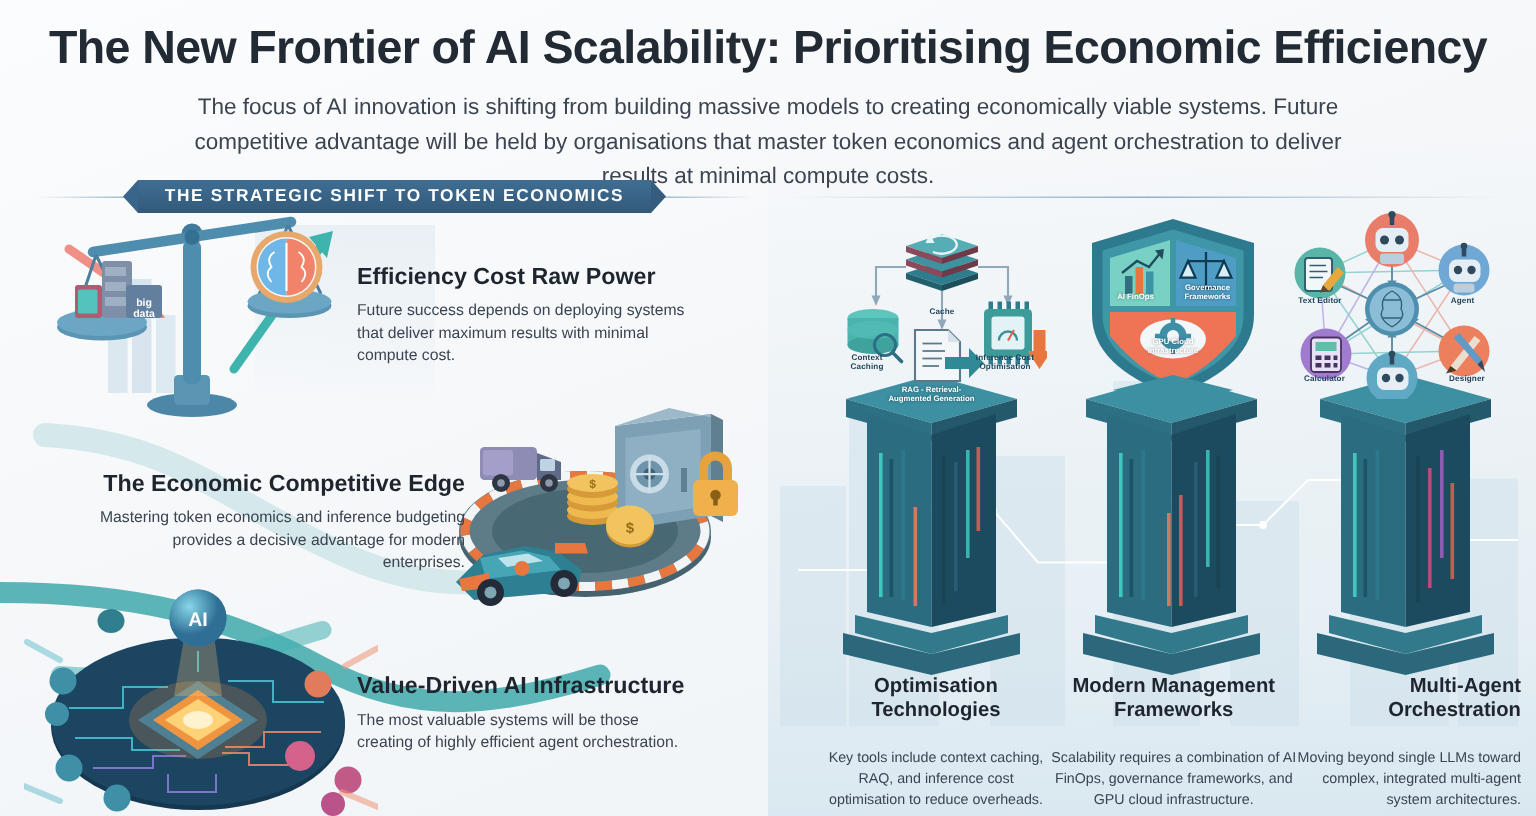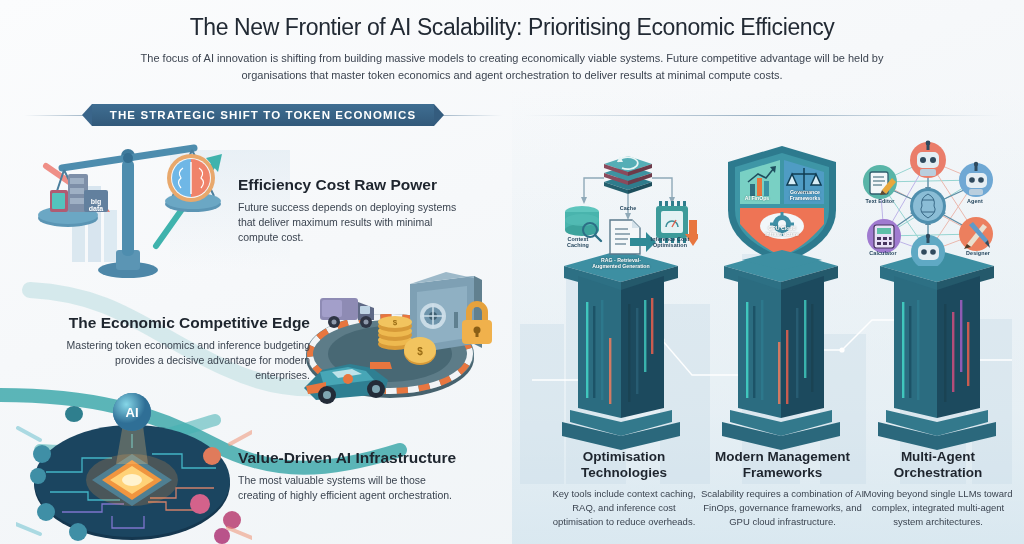--- a/index.html
+++ b/index.html
@@ -40,39 +40,39 @@
     background: linear-gradient(180deg, rgba(205,222,235,.35), rgba(205,222,235,0));
   }
 
   
   .header {
     position: absolute;
     top: 14px; left: 0; width: 1024px;
     text-align: center;
   }
   .title {
-    font-size: 23px;
-    font-weight: normal;
+    font-size: 31px;
+    font-weight: bold;
     letter-spacing: -0.4px;
     color: #222a34;
     line-height: 1.15;
     white-space: nowrap;
   }
   .subtitle {
     margin: 10px auto 12px;
     width: 800px;
-    font-size: 11px;
+    font-size: 15px;
     line-height: 1.55;
     color: #3c4450;
   }
 
   
   .banner-row {
     position: absolute;
-    top: 104px;
+    top: 120px;
     display: flex;
     align-items: center;
     height: 22px;
   }
   .banner-row.left  { left: 24px;  width: 478px; }
   .banner-row.right { left: 524px; width: 478px; }
 
   .rule {
     flex: 1 1 auto;
     height: 1px;
@@ -123,30 +123,30 @@
   .lblock.b2 { left: 60px;  top: 314px; width: 250px; text-align: right; }
   .lblock.b3 { left: 238px; top: 449px; width: 220px; text-align: left; }
 
   
   .pcap { position: absolute; top: 449px; text-align: center; }
   .pcap .h {
     font-size: 13.5px;
     font-weight: bold;
     color: #1e252e;
     line-height: 1.2;
-    margin-bottom: 6px;
+    margin-bottom: 18px;
   }
   .pcap .p {
     font-size: 9.5px;
     line-height: 1.45;
     color: #3b4450;
   }
   .pcap.p1 { left: 548px; width: 152px; }
   .pcap.p2 { left: 700px; width: 165px; }
-  .pcap.p3 { left: 862px; width: 152px; }
+  .pcap.p3 { left: 862px; width: 152px; text-align: right; }
 
   
   .ribbon { position: absolute; left: 0; top: 120px; width: 520px; height: 420px; }
 
   
   .illus { position: absolute; }
 
   .lbl {
     position: absolute;
     font-size: 5.4px;

